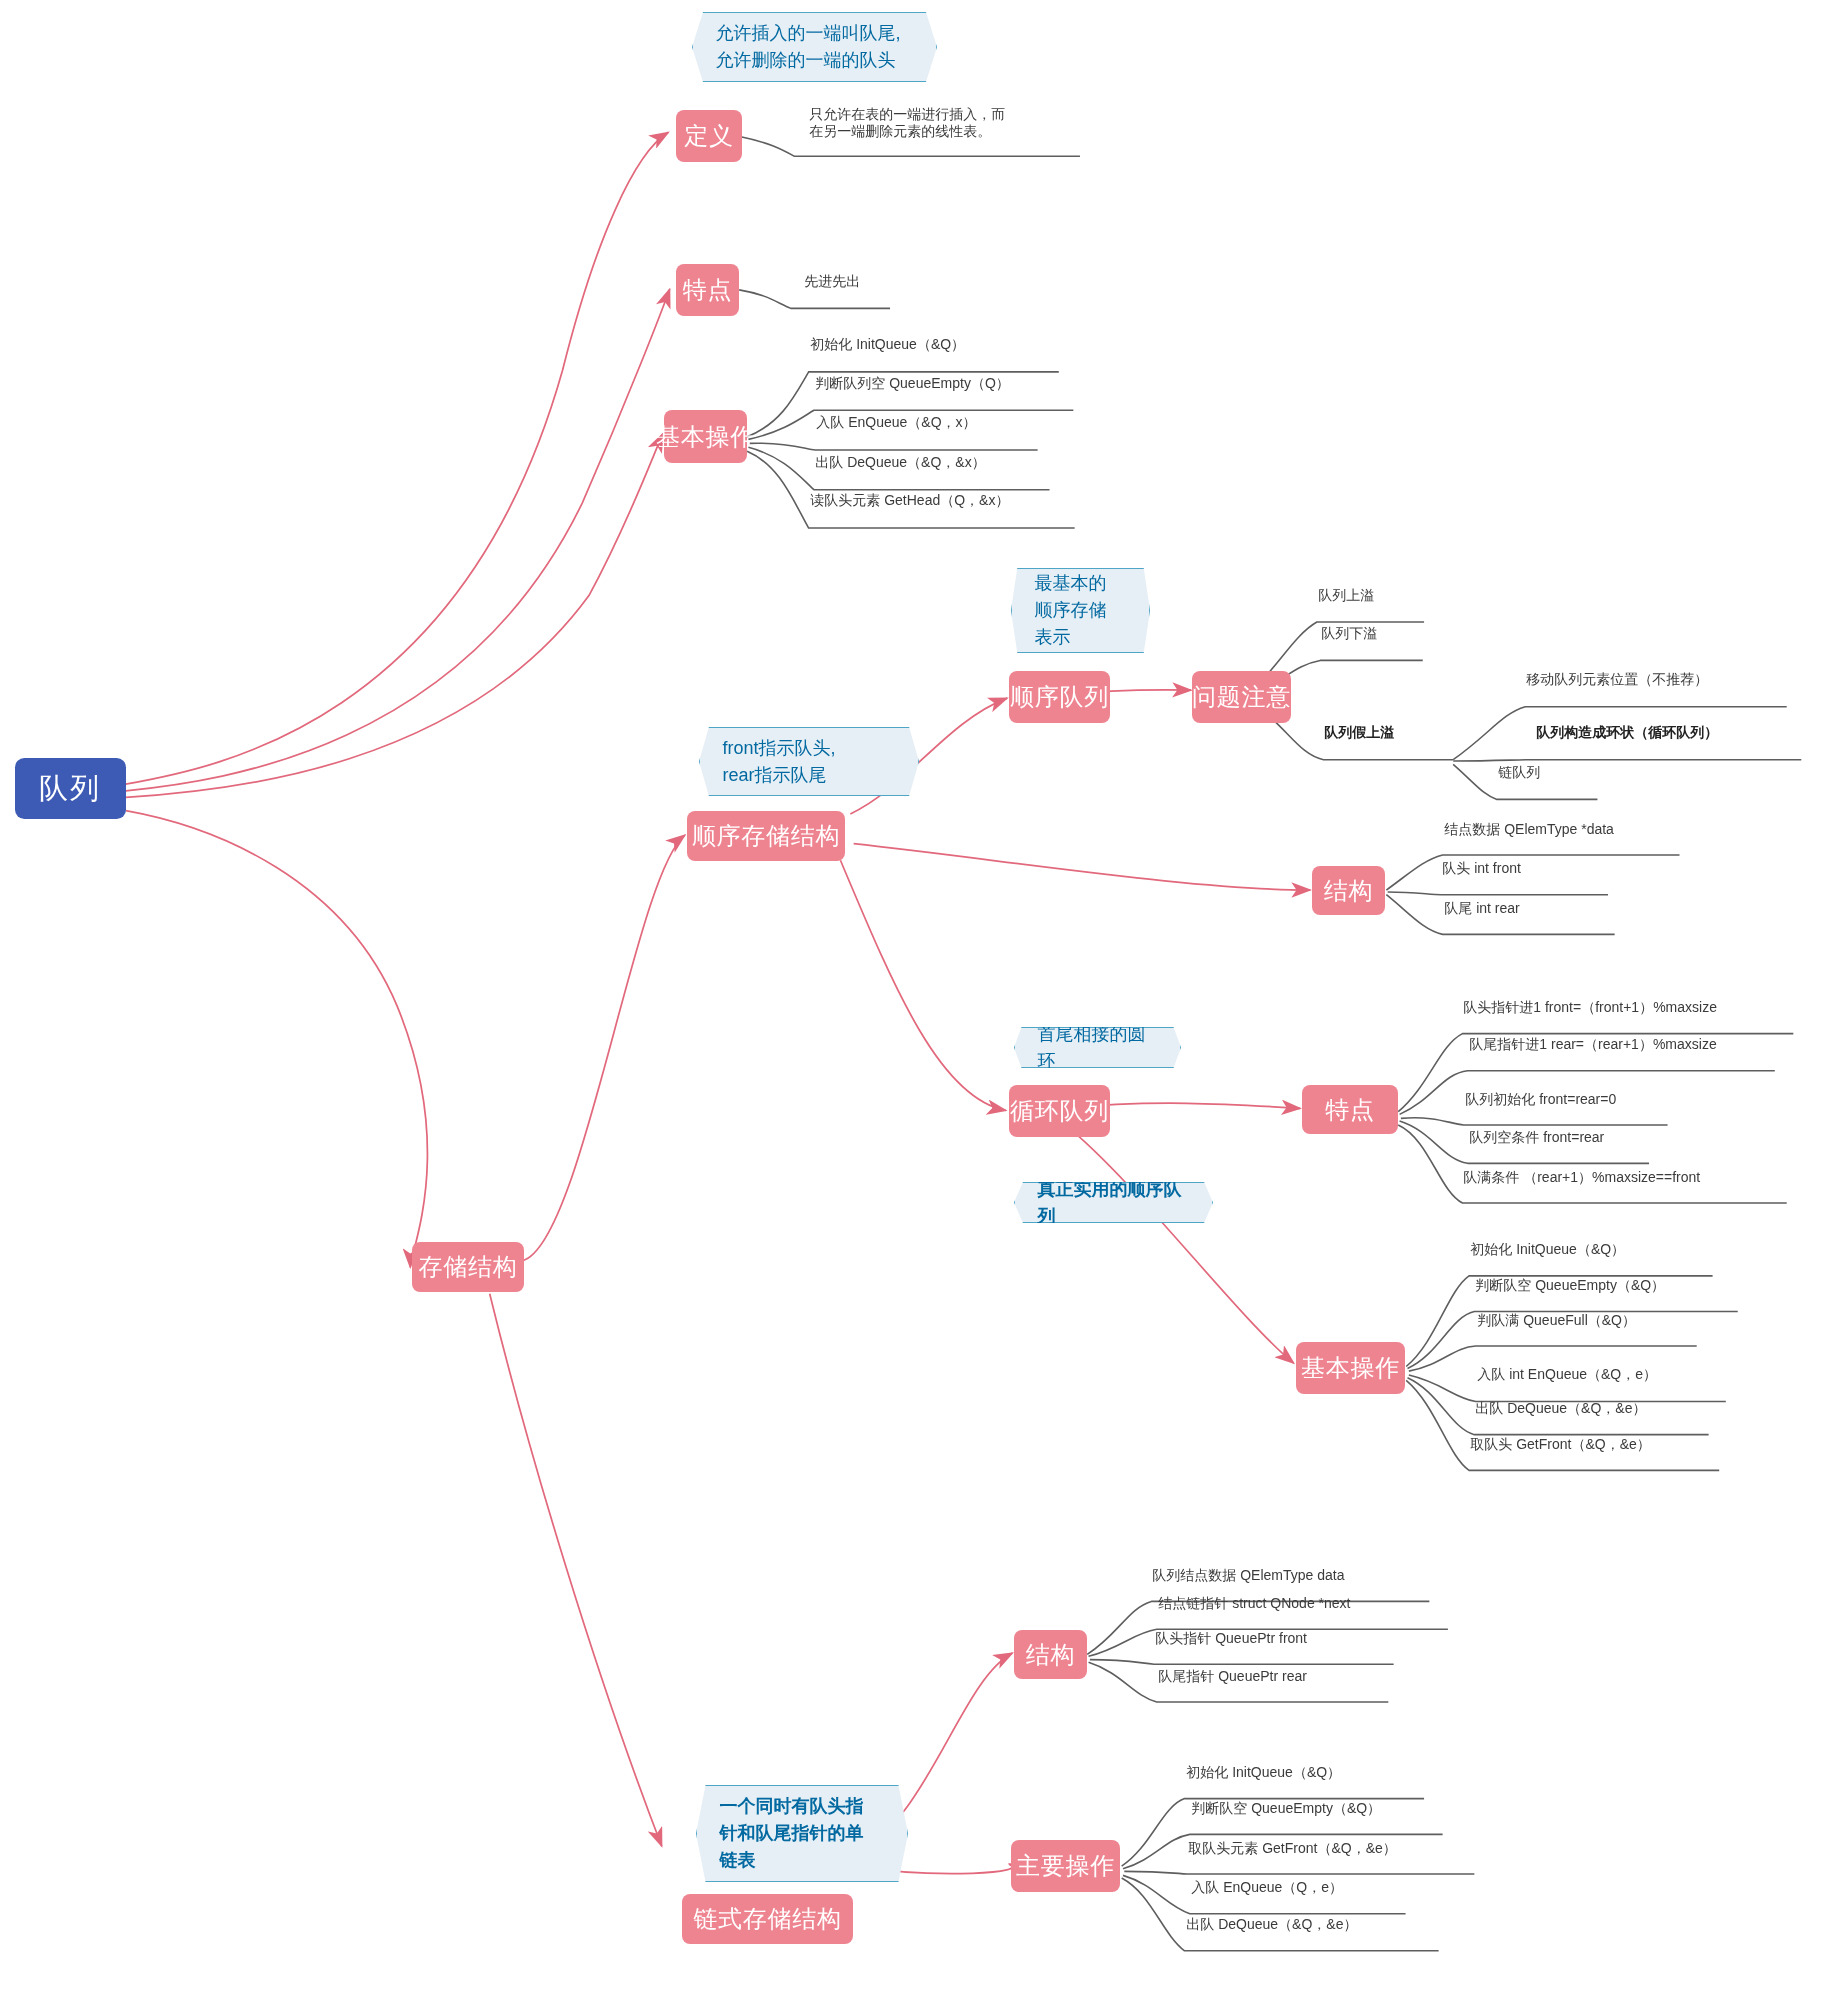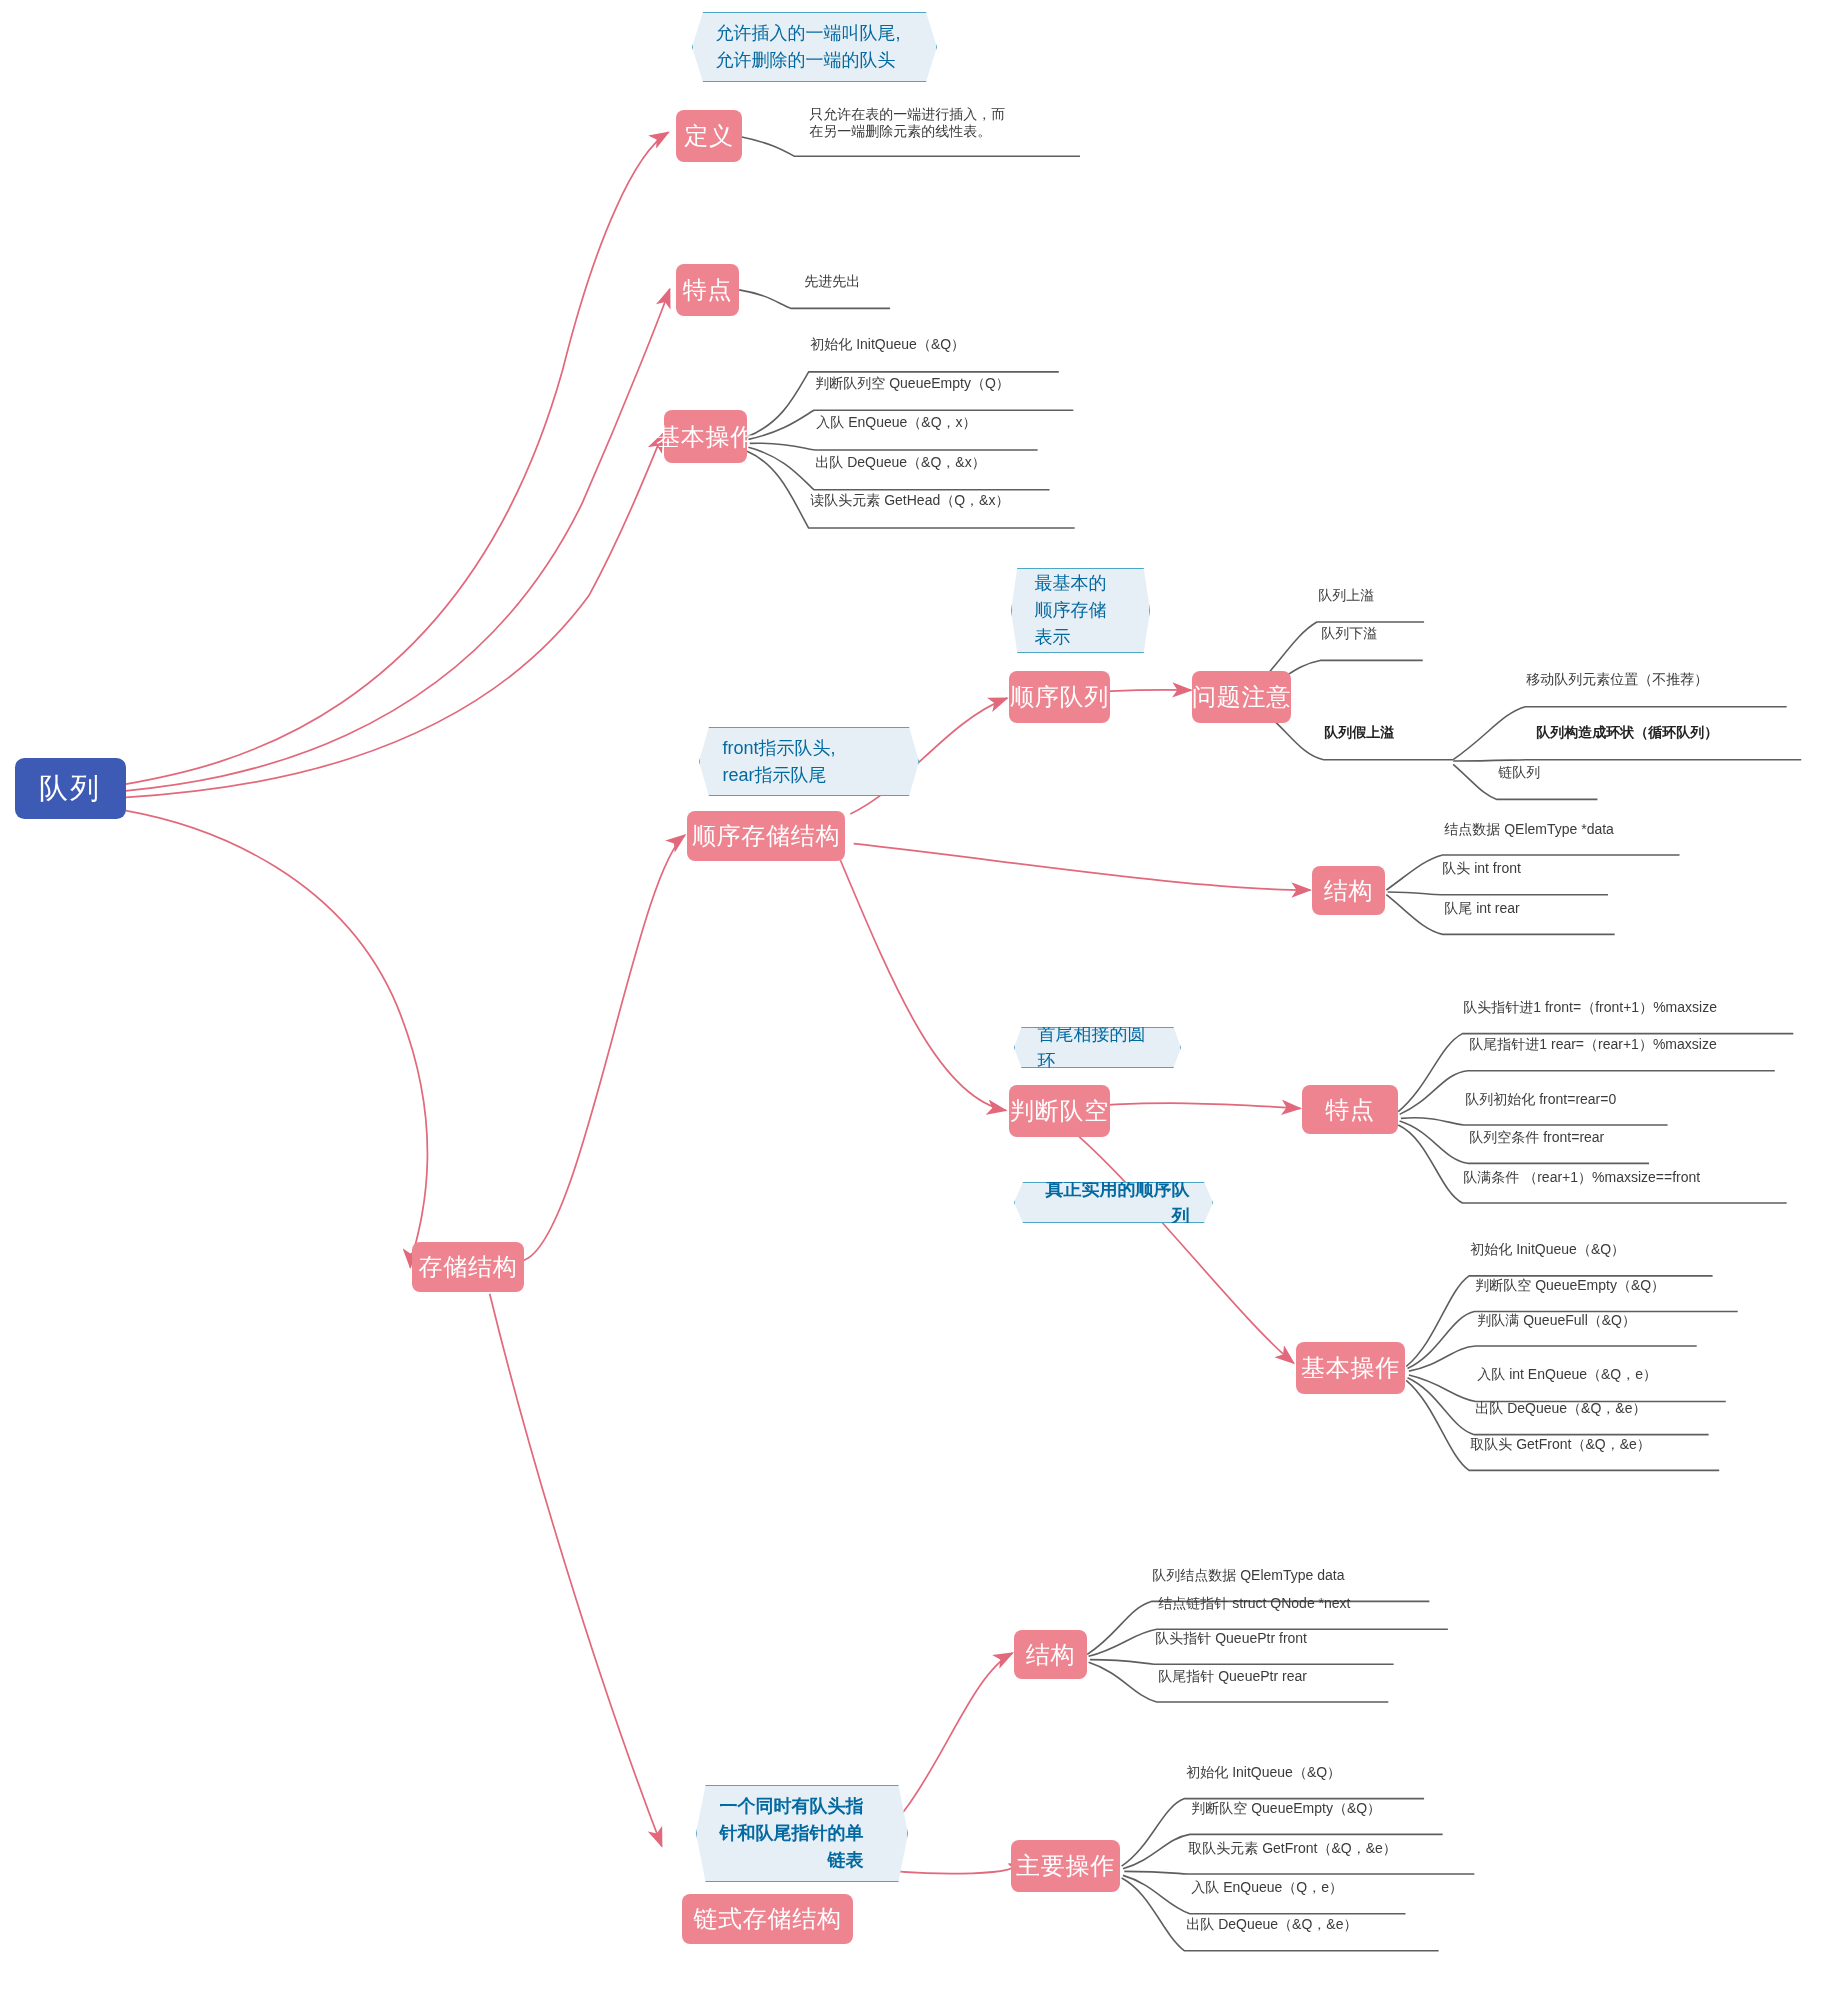--- a/index.html
+++ b/index.html
@@ -63,21 +63,21 @@
     border:1.3px solid #4fa5c6;
     color:#0369a1;
     font-size:18px;
     line-height:1.5;
     display:flex;
     align-items:center;
     padding:9.3px 22.5px;
     z-index:6;
     clip-path:polygon(0% 50%, 4.5% 0%, 95.5% 0%, 100% 50%, 95.5% 100%, 4.5% 100%);
   }
-  .callout.bold{font-weight:bold;text-align:right;}
+  .callout.bold{font-weight:bold;}
   .callout.center{justify-content:center;}
 </style>
 </head>
 <body>
 
 <div id="canvas">
 
   <svg id="wires" viewBox="0 0 2776 3045" xmlns="http://www.w3.org/2000/svg">
     <defs>
       <marker id="ah" markerWidth="12" markerHeight="9" refX="11" refY="4.5" orient="auto">
@@ -261,21 +261,21 @@
     <span>队头 int front</span>
   </div>
   <div class="leaf" style="left:1443px;top:900px;">
     <span>队尾 int rear</span>
   </div>
 
   <div class="callout" style="left:1014px;top:1027px;width:167px;height:41px;">
     <span>首尾相接的圆环</span>
   </div>
   <div class="node topic" style="left:1009px;top:1085px;width:101px;height:52px;">
-    <span>判断队空</span>
+    <span>循环队列</span>
   </div>
   <div class="callout bold center" style="left:1014px;top:1182px;width:199px;height:41px;">
     <span>真正实用的顺序队列</span>
   </div>
 
   <div class="node topic" style="left:1302px;top:1085px;width:96px;height:49px;">
     <span>特点</span>
   </div>
   <div class="leaf" style="left:1462px;top:999px;">
     <span>队头指针进1 front=（front+1）%maxsize</span>

